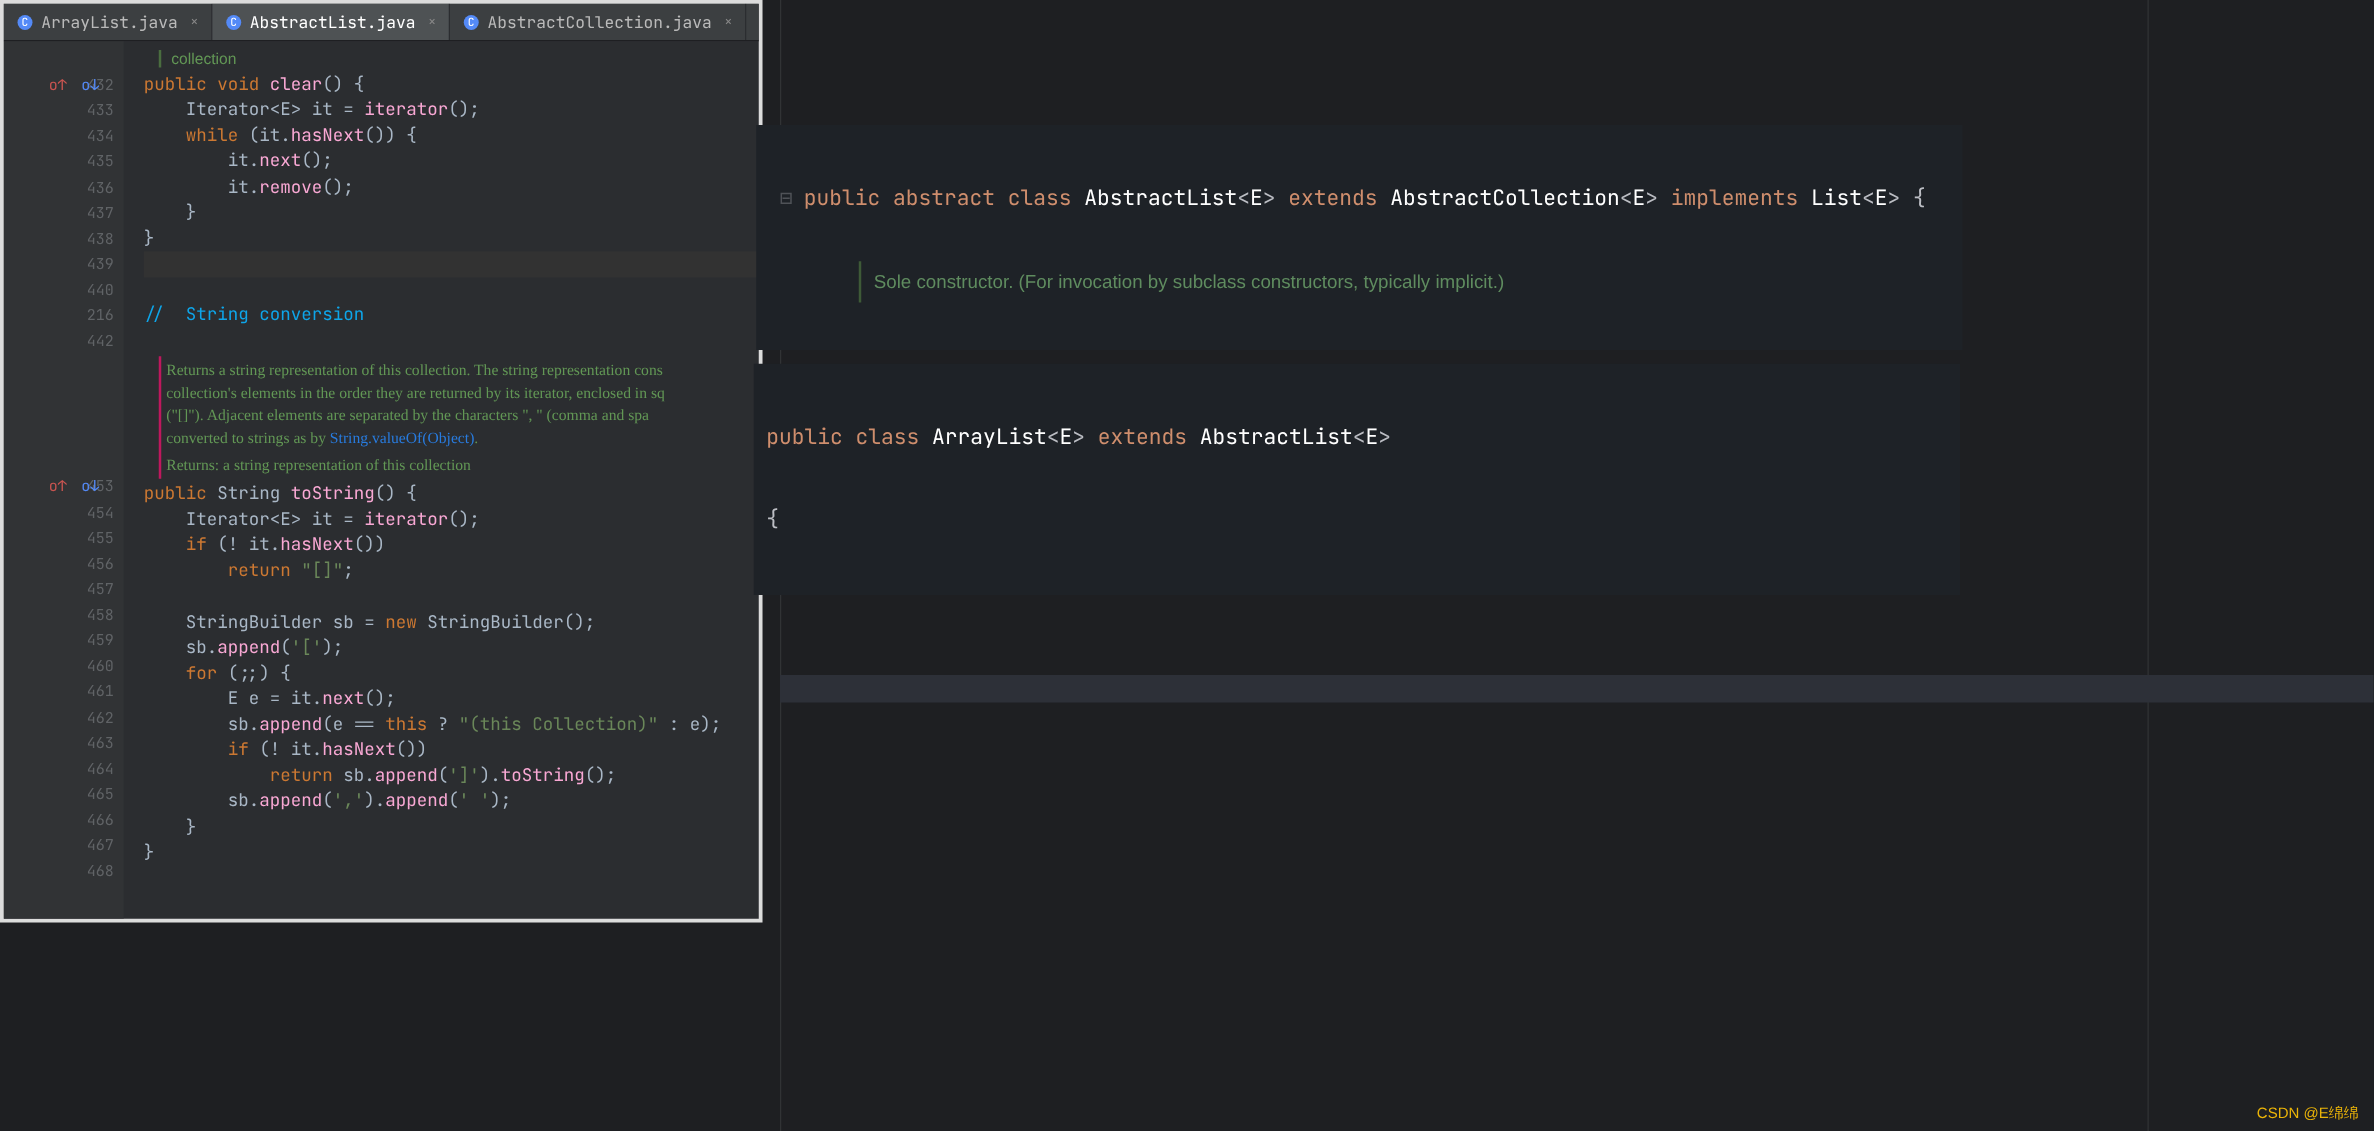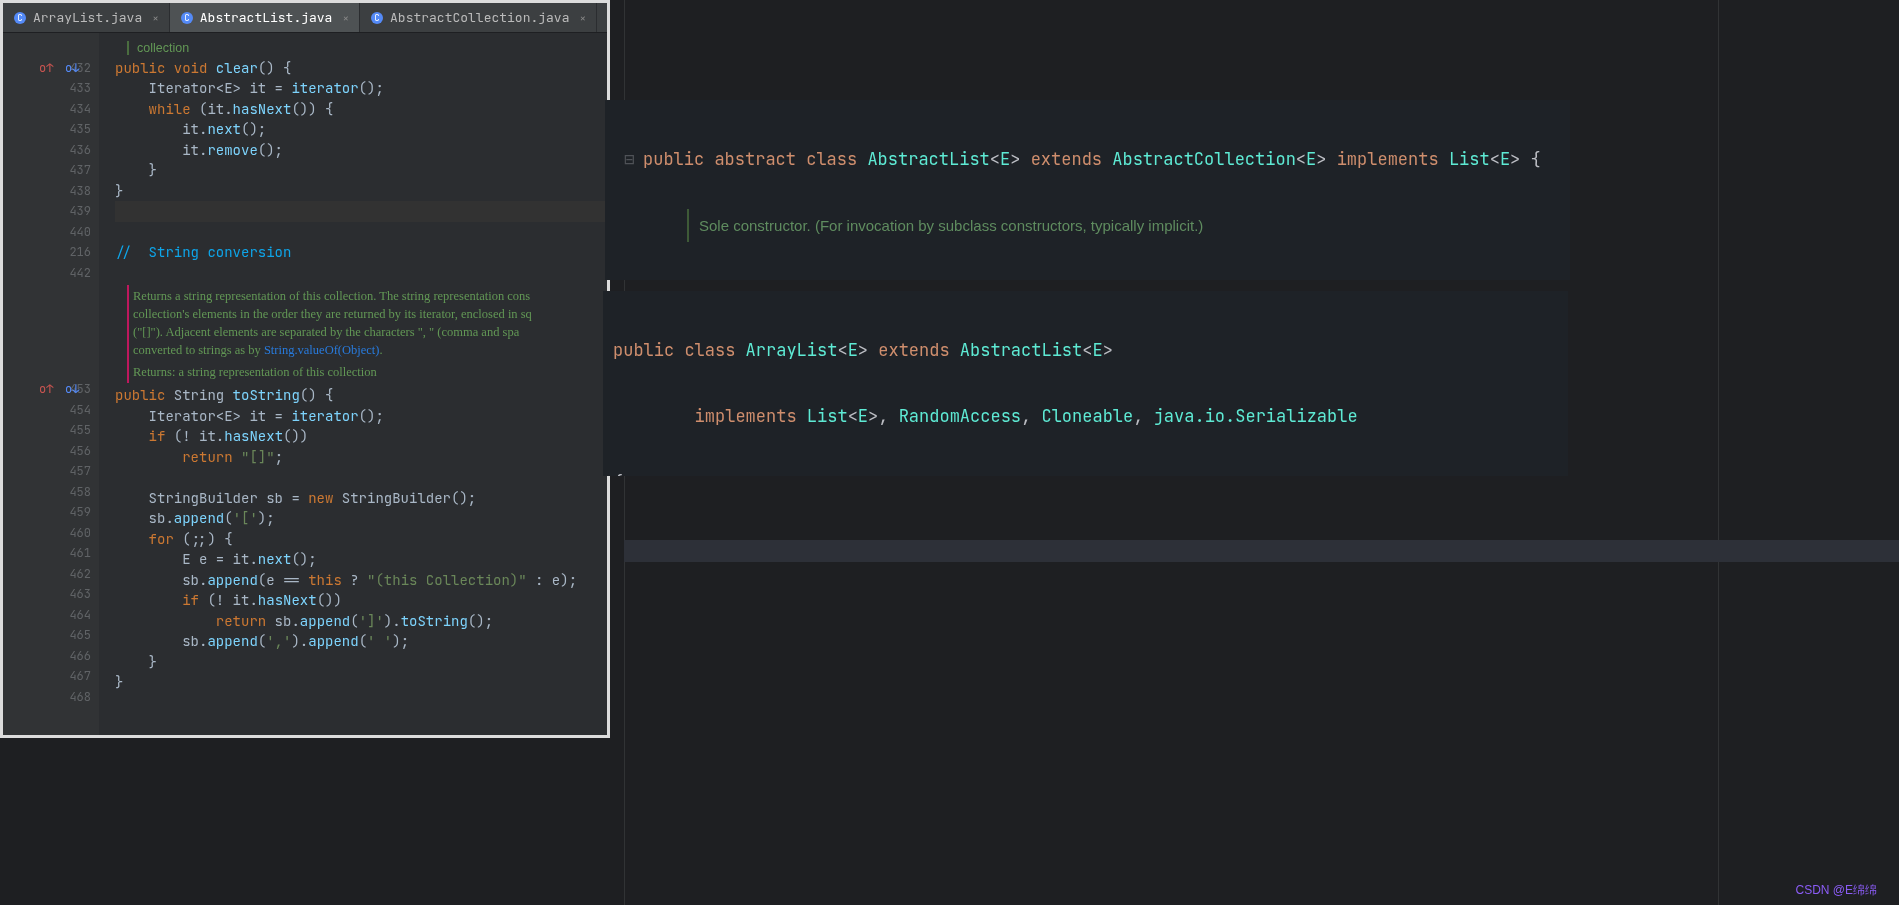--- a/index.html
+++ b/index.html
@@ -31,50 +31,50 @@
   .ov-red { color:#c75450; left:36px; } .ov-blue{ color:#548af7; left:62px; }
 
   .code { flex:1; padding:4px 0 4px 16px; line-height:20.5px; white-space:pre;
     overflow:hidden; font-size:14px; }
   .code .row { height:20.5px; }
   .row.hl { background:#323232; }
 
   
   .kw{color:#cc7832;} .str{color:#6a8759;}
   .cm{color:#0ea5e9;}
-  .fn{color:#7dd3fc;}
+  .fn{color:#f9a8d4;}
 
   .doc-block { border-left:2px solid #be185d; margin:2px 0 2px 12px; padding:2px 4px;
     font-size:12.5px; line-height:18px; color:#629755; font-family:Liberation Serif, serif; }
   .doc-block .dlink{ color:#287bde;margin-top:12px; }
 
   
   .rpanel { position:absolute; background:#1e2227; color:#bcbec4;
     font-family:"JetBrains Mono",monospace; font-size:17px; white-space:pre;
     line-height:33px; padding:10px 16px 10px 10px; overflow:hidden; }
   #r1 { left:605px; top:100px; width:965px; height:180px; z-index:2; }
   #r2 { left:603px; top:291px; width:965px; height:185px; background:#1e2227; z-index:1; }
 
   .rgutter { display:inline-block; width:28px; text-align:center; color:#4f5257; }
   .r-doc { color:#5f8c5f; font-family:"Segoe UI",sans-serif; font-size:15px;
     border-left:2px solid #3e5a37; padding-left:10px; margin-left:72px; display:inline-block; }
 
   
-  .rk{color:#cf8e6d;} .rt{color:#5eead4;}
+  .rk{color:#cf8e6d;} .rt{color:#ffffff;}
 
   
   #bg { position:absolute; left:612px; top:0; right:0; bottom:0; background:#1e1f22; }
   #bg .sel { position:absolute; left:12px; right:0; top:540px; height:22px;
     background:#2d3038; }
   #bg .vline { position:absolute; right:180px; top:0; bottom:0; width:1px;
     background:#313335; }
   #bg .vline2 { position:absolute; left:12px; top:0; bottom:0; width:1px;
     background:#313335; }
 
-  #watermark { position:absolute; right:22px; bottom:6px; color:#8b5cf6; font-size:12px;
+  #watermark { position:absolute; right:12px; bottom:6px; color:#eab308; font-size:12px;
     font-family:"Segoe UI",sans-serif;text-align:right; }
 </style>
 </head>
 <body>
 
 <div id="root">
   <div id="bg">
     <div class="vline2"></div>
     <div class="vline"></div>
     <div class="sel"></div>
@@ -82,21 +82,20 @@
 
   <div id="r1" class="rpanel">
 <div><span class="rgutter">⊟</span><span class="rk">public</span> <span class="rk">abstract</span> <span class="rk">class</span> <span class="rt">AbstractList</span>&lt;<span class="rt">E</span>&gt; <span class="rk">extends</span> <span class="rt">AbstractCollection</span>&lt;<span class="rt">E</span>&gt; <span class="rk">implements</span> <span class="rt">List</span>&lt;<span class="rt">E</span>&gt; {</div>
 <div><span class="r-doc">Sole constructor. (For invocation by subclass constructors, typically implicit.)</span></div>
 <div><span class="rgutter">⊟</span>     () {</div>
 
   </div>
 
   <div id="r2" class="rpanel">
 <div><span class="rk">public</span> <span class="rk">class</span> <span class="rt">ArrayList</span>&lt;<span class="rt">E</span>&gt; <span class="rk">extends</span> <span class="rt">AbstractList</span>&lt;<span class="rt">E</span>&gt;</div>
-<div>        <span class="rk">implements</span> <span class="rt">List</span>&lt;<span class="rt">E</span>&gt;, <span class="rt">RandomAccess</span>, <span class="rt">Cloneable</span>, <span class="rt">java.io.Serializable</span></div>
 <div>{</div>
 <div></div>
 
   </div>
 
   <div id="left">
     <div class="tabs" id="tabs">
         <div class="tab">
           <svg class="ico class-icon" viewBox="0 0 14 14">
             <circle cx="7" cy="7" r="6"></circle>

